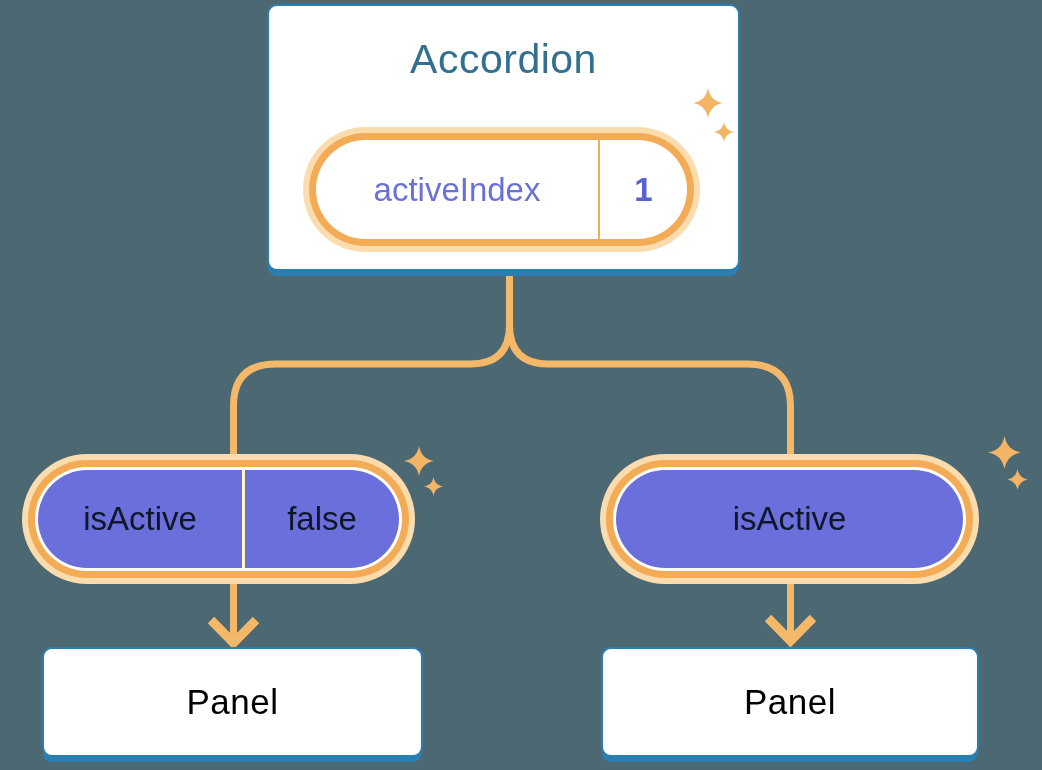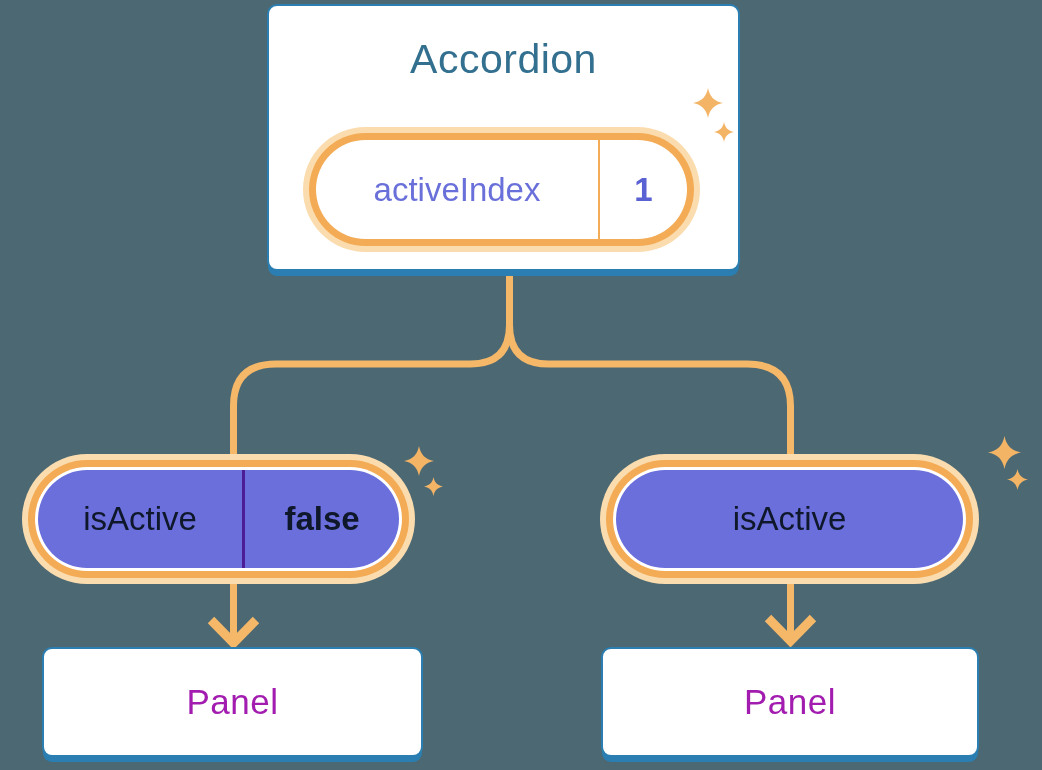--- a/index.html
+++ b/index.html
@@ -46,21 +46,21 @@
     text-align: center;
     font-size: 41px;
     color: #33708f;
     letter-spacing: 0.5px;
   }
   .panel-card {
     display: flex;
     align-items: center;
     justify-content: center;
     font-size: 35px;
-    color: #a21caf;
+    color: #000000;
     letter-spacing: 0.5px;
   }
   .panel-left  { left: 42px;  top: 647px; width: 381px; height: 110px; }
   .panel-right { left: 601px; top: 647px; width: 378px; height: 110px; }
 
   
   .pill {
     position: absolute;
     box-sizing: border-box;
     background: #fbdcae;           
@@ -104,21 +104,21 @@
     box-sizing: border-box;
     flex: 1;
     background: #6a6fdc;
     border-radius: 999px;
     display: flex;
     align-items: stretch;
     overflow: hidden;
   }
   .prop-pill .seg { color: #0f172a; }
   .prop-pill .seg-label { flex: 1; }
-  .prop-pill .seg-value { border-left: 3px solid #4c1d95; font-weight: bold; }
+  .prop-pill .seg-value { border-left: 3px solid #fef9c3; font-weight: normal; }
   .prop-pill-left  { left: 22px;  top: 454px; width: 393px; height: 130px; }
   .prop-pill-right { left: 600px; top: 454px; width: 379px; height: 130px; }
   .prop-pill-left  .seg-value { width: 154px; }
   .prop-pill-right .seg-value { width: 132px; }
 
   
   .sparkle { position: absolute; fill: #f4b466; }
 </style>
 </head>
 <body>

